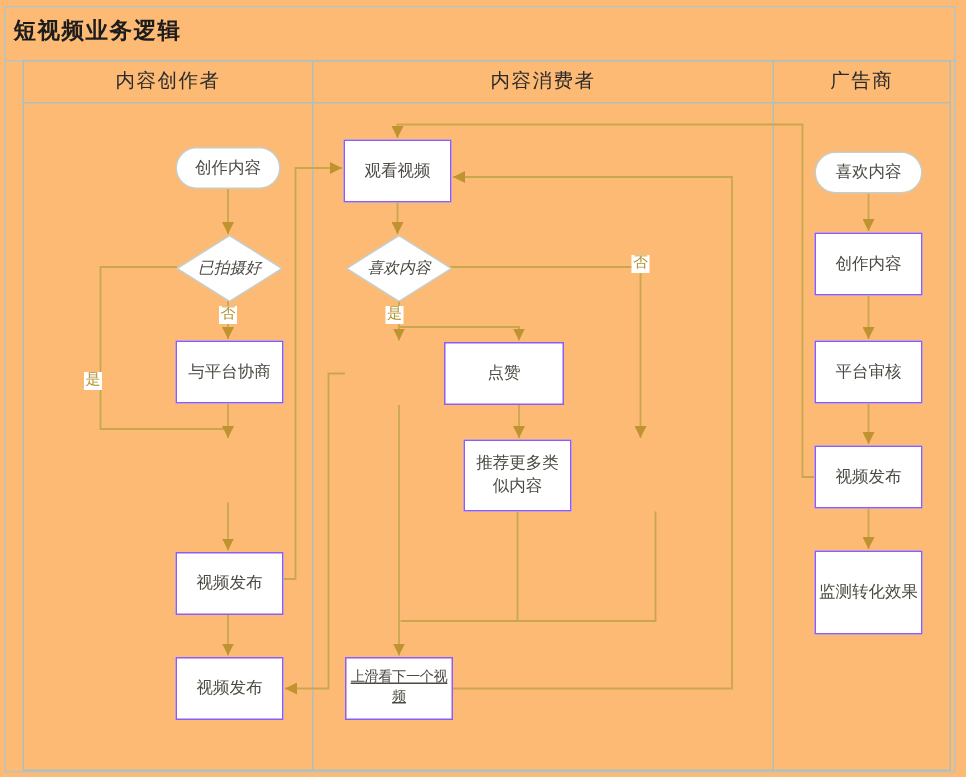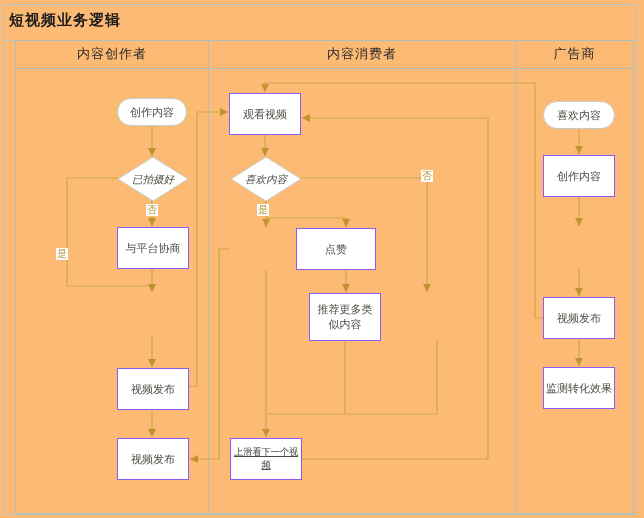--- a/index.html
+++ b/index.html
@@ -116,20 +116,23 @@
   <div class="node process small-text" style="left:230px;top:438px;width:72px;height:42px;text-decoration:underline;">
     <span>上滑看下一个视频</span>
   </div>
 
   <div class="node stadium" style="left:543px;top:101px;width:72px;height:28px;">
     <span>喜欢内容</span>
   </div>
   <div class="node process" style="left:543px;top:155px;width:72px;height:42px;">
     <span>创作内容</span>
   </div>
+  <div class="node process" style="left:543px;top:227px;width:72px;height:42px;">
+    <span>平台审核</span>
+  </div>
   <div class="node process" style="left:543px;top:297px;width:72px;height:42px;">
     <span>视频发布</span>
   </div>
-  <div class="node process" style="left:543px;top:367px;width:72px;height:42px;">
+  <div class="node process" style="left:543px;top:367px;width:72px;height:56px;">
     <span>监测转化效果</span>
   </div>
 
 </div>
 
 </body></html>

